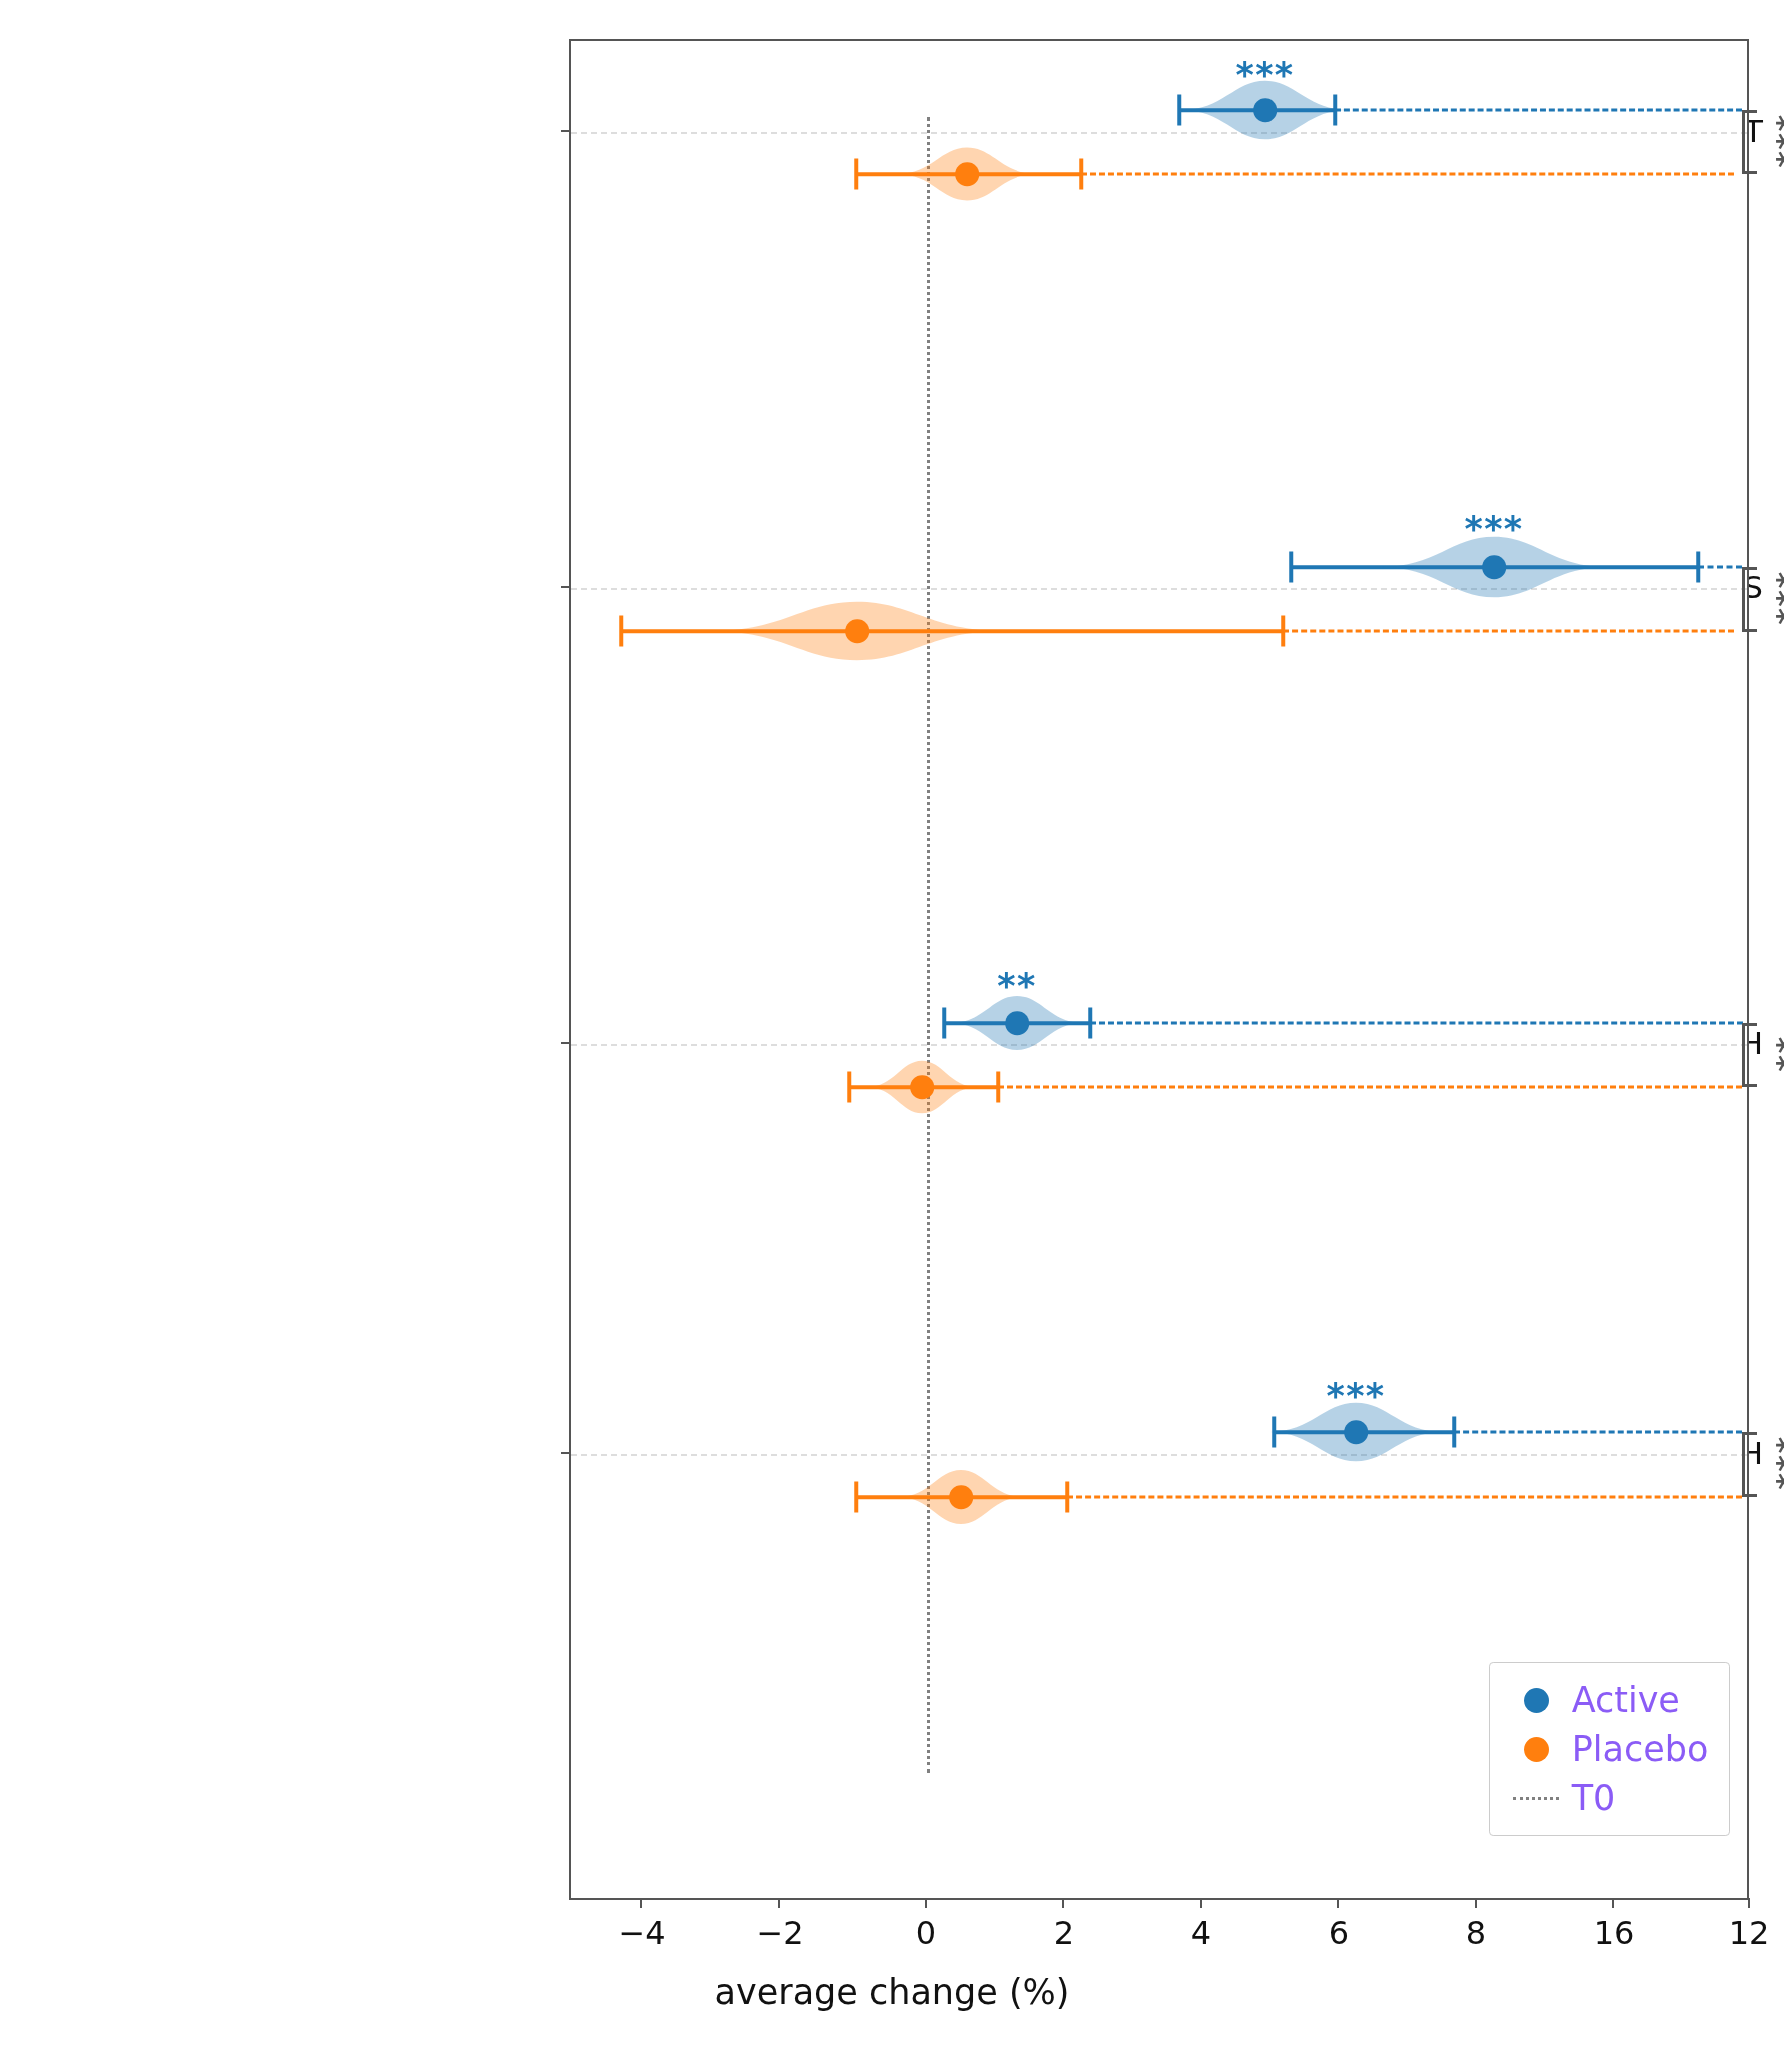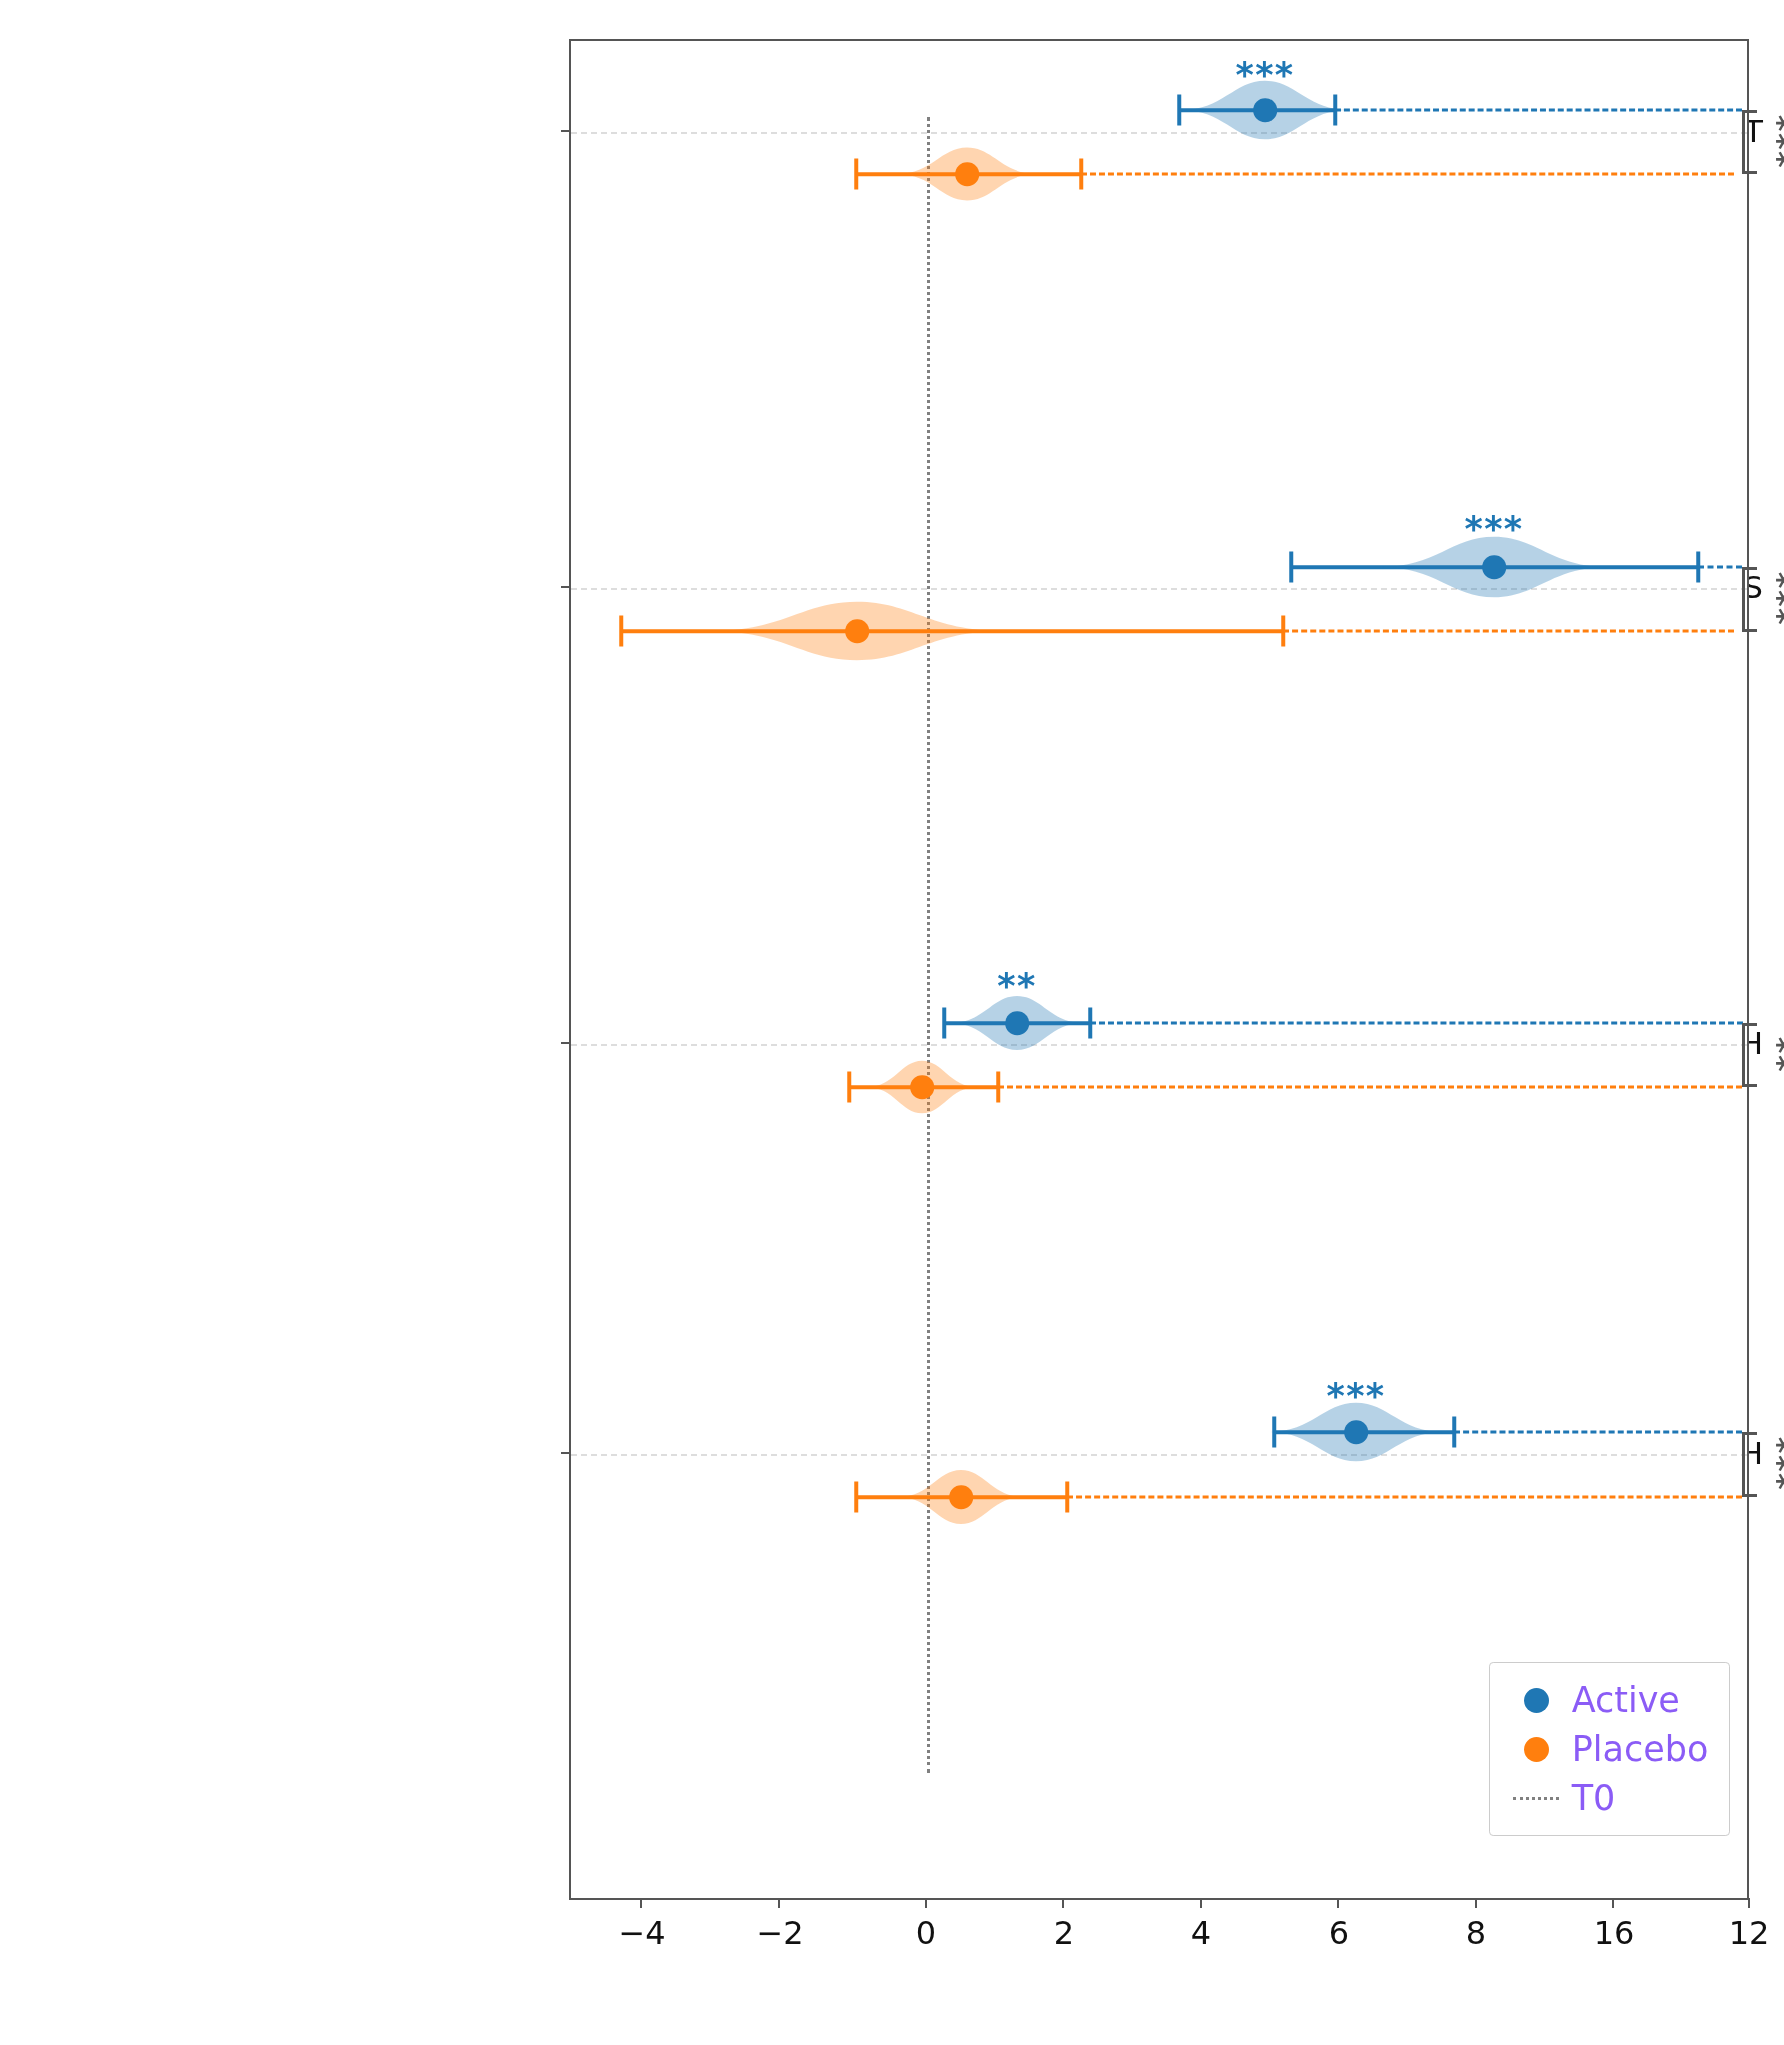--- a/index.html
+++ b/index.html
@@ -321,15 +321,16 @@
   <div class="xtick-label" style="left:642px; top:1914px;">−4</div>
   <div class="xtick-label" style="left:780px; top:1914px;">−2</div>
   <div class="xtick-label" style="left:926px; top:1914px;">0</div>
   <div class="xtick-label" style="left:1064px; top:1914px;">2</div>
   <div class="xtick-label" style="left:1201px; top:1914px;">4</div>
   <div class="xtick-label" style="left:1339px; top:1914px;">6</div>
   <div class="xtick-label" style="left:1476px; top:1914px;">8</div>
   <div class="xtick-label" style="left:1614px; top:1914px;">16</div>
   <div class="xtick-label" style="left:1749px; top:1914px;">12</div>
 
+  <div class="xlabel" style="left:0; top:1972px;">average change (%)</div>
 
 </div>
 
 
 </body></html>

